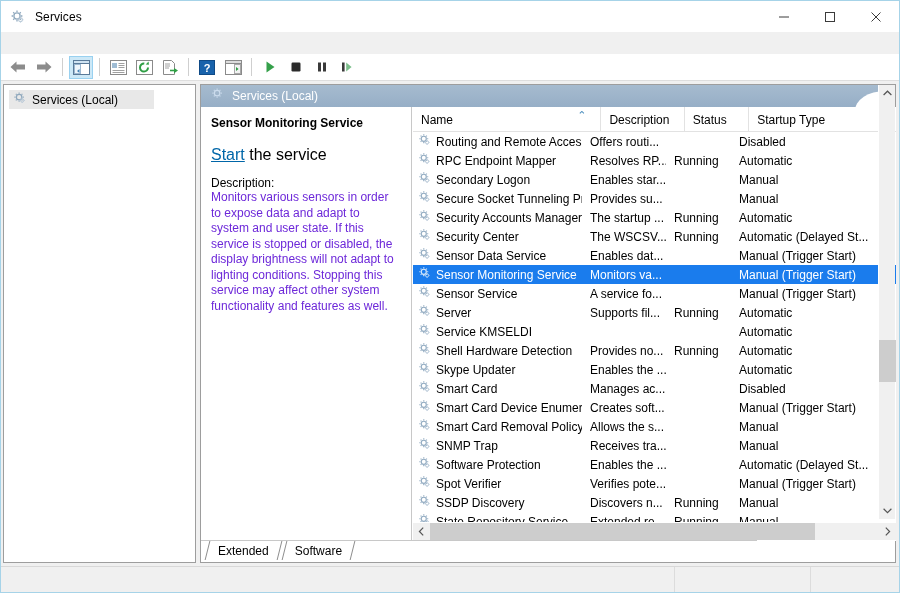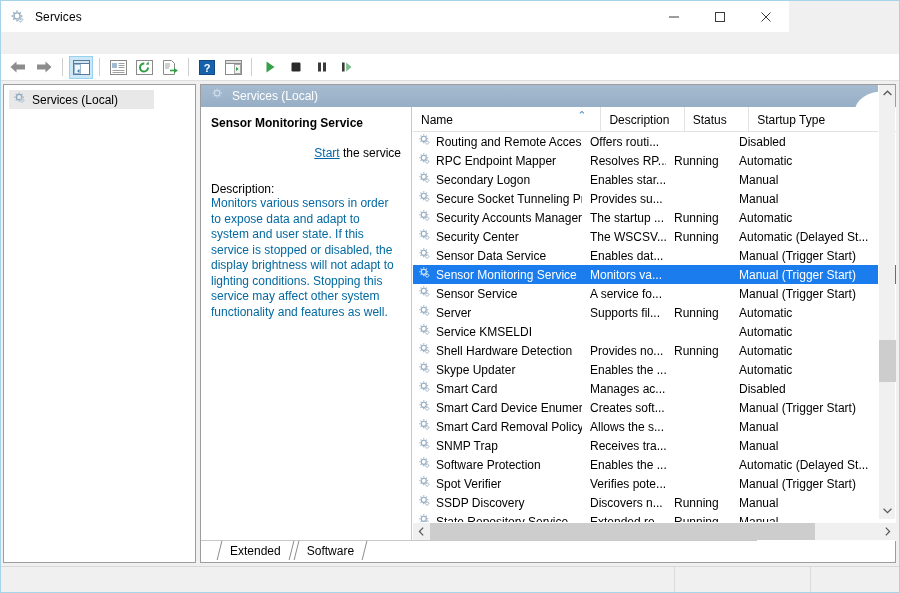--- a/index.html
+++ b/index.html
@@ -14,21 +14,21 @@
     position: relative;
     width: 900px; height: 593px;
     background: #f0f0f0;
     border: 1px solid #a6d3e8;
     overflow: hidden;
   }
 
   
   #titlebar {
     position: absolute; left: 0; top: 0;
-    width: 788px; height: 31px;
+    width: 898px; height: 31px;
     background: #ffffff;
     display: flex; align-items: center;
   }
   #titlebar .tb-icon {
     margin-left: 9px; margin-right: 9px;
     width: 16px; height: 16px;
     display: flex; align-items: center; justify-content: center;
   }
   #titlebar .tb-title {
     font-size: 12px; color: #000;
@@ -144,30 +144,30 @@
     width: 211px; height: 434px;
     background: #ffffff;
     border-right: 1px solid #c8c8c8;
     padding: 9px 10px 0 10px;
   }
   #detail .d-title {
     font-size: 12px; font-weight: bold; color: #000;
     margin-bottom: 16px;
   }
   #detail .d-action {
-    font-size: 12px; color: #000; margin-bottom: 22px; text-align: right;
+    font-size: 16px; color: #000; margin-bottom: 12px;
   }
   #detail .d-action a {
     color: #0066a8; text-decoration: underline;
   }
   #detail .d-desc-label {
     font-size: 12px; color: #000;
   }
   #detail .d-desc-text {
-    font-size: 12px; color: #0369a1;
+    font-size: 12px; color: #6d28d9;
     line-height: 15.5px;
   }
 
   
   #listwrap {
     position: absolute; left: 212px; top: 22px;
     width: 483px; height: 434px;
     background: #ffffff;
     overflow: hidden;
   }
@@ -257,21 +257,21 @@
     background: #cdcdcd;
   }
 
   
   #tabs {
     position: absolute; left: 0; bottom: 0;
     width: 556px; height: 22px;
     background: #ffffff;
     border-top: 1px solid #c8c8c8;
     display: flex; align-items: flex-start;
-    padding-left: 16px;
+    padding-left: 4px;
   }
   .tab {
     position: relative;
     font-size: 12px; color: #000;
     padding: 3px 13px 0 13px;
     height: 21px;
   }
   .tab::before {
     content: "";
     position: absolute; left: 2px; top: 0;

